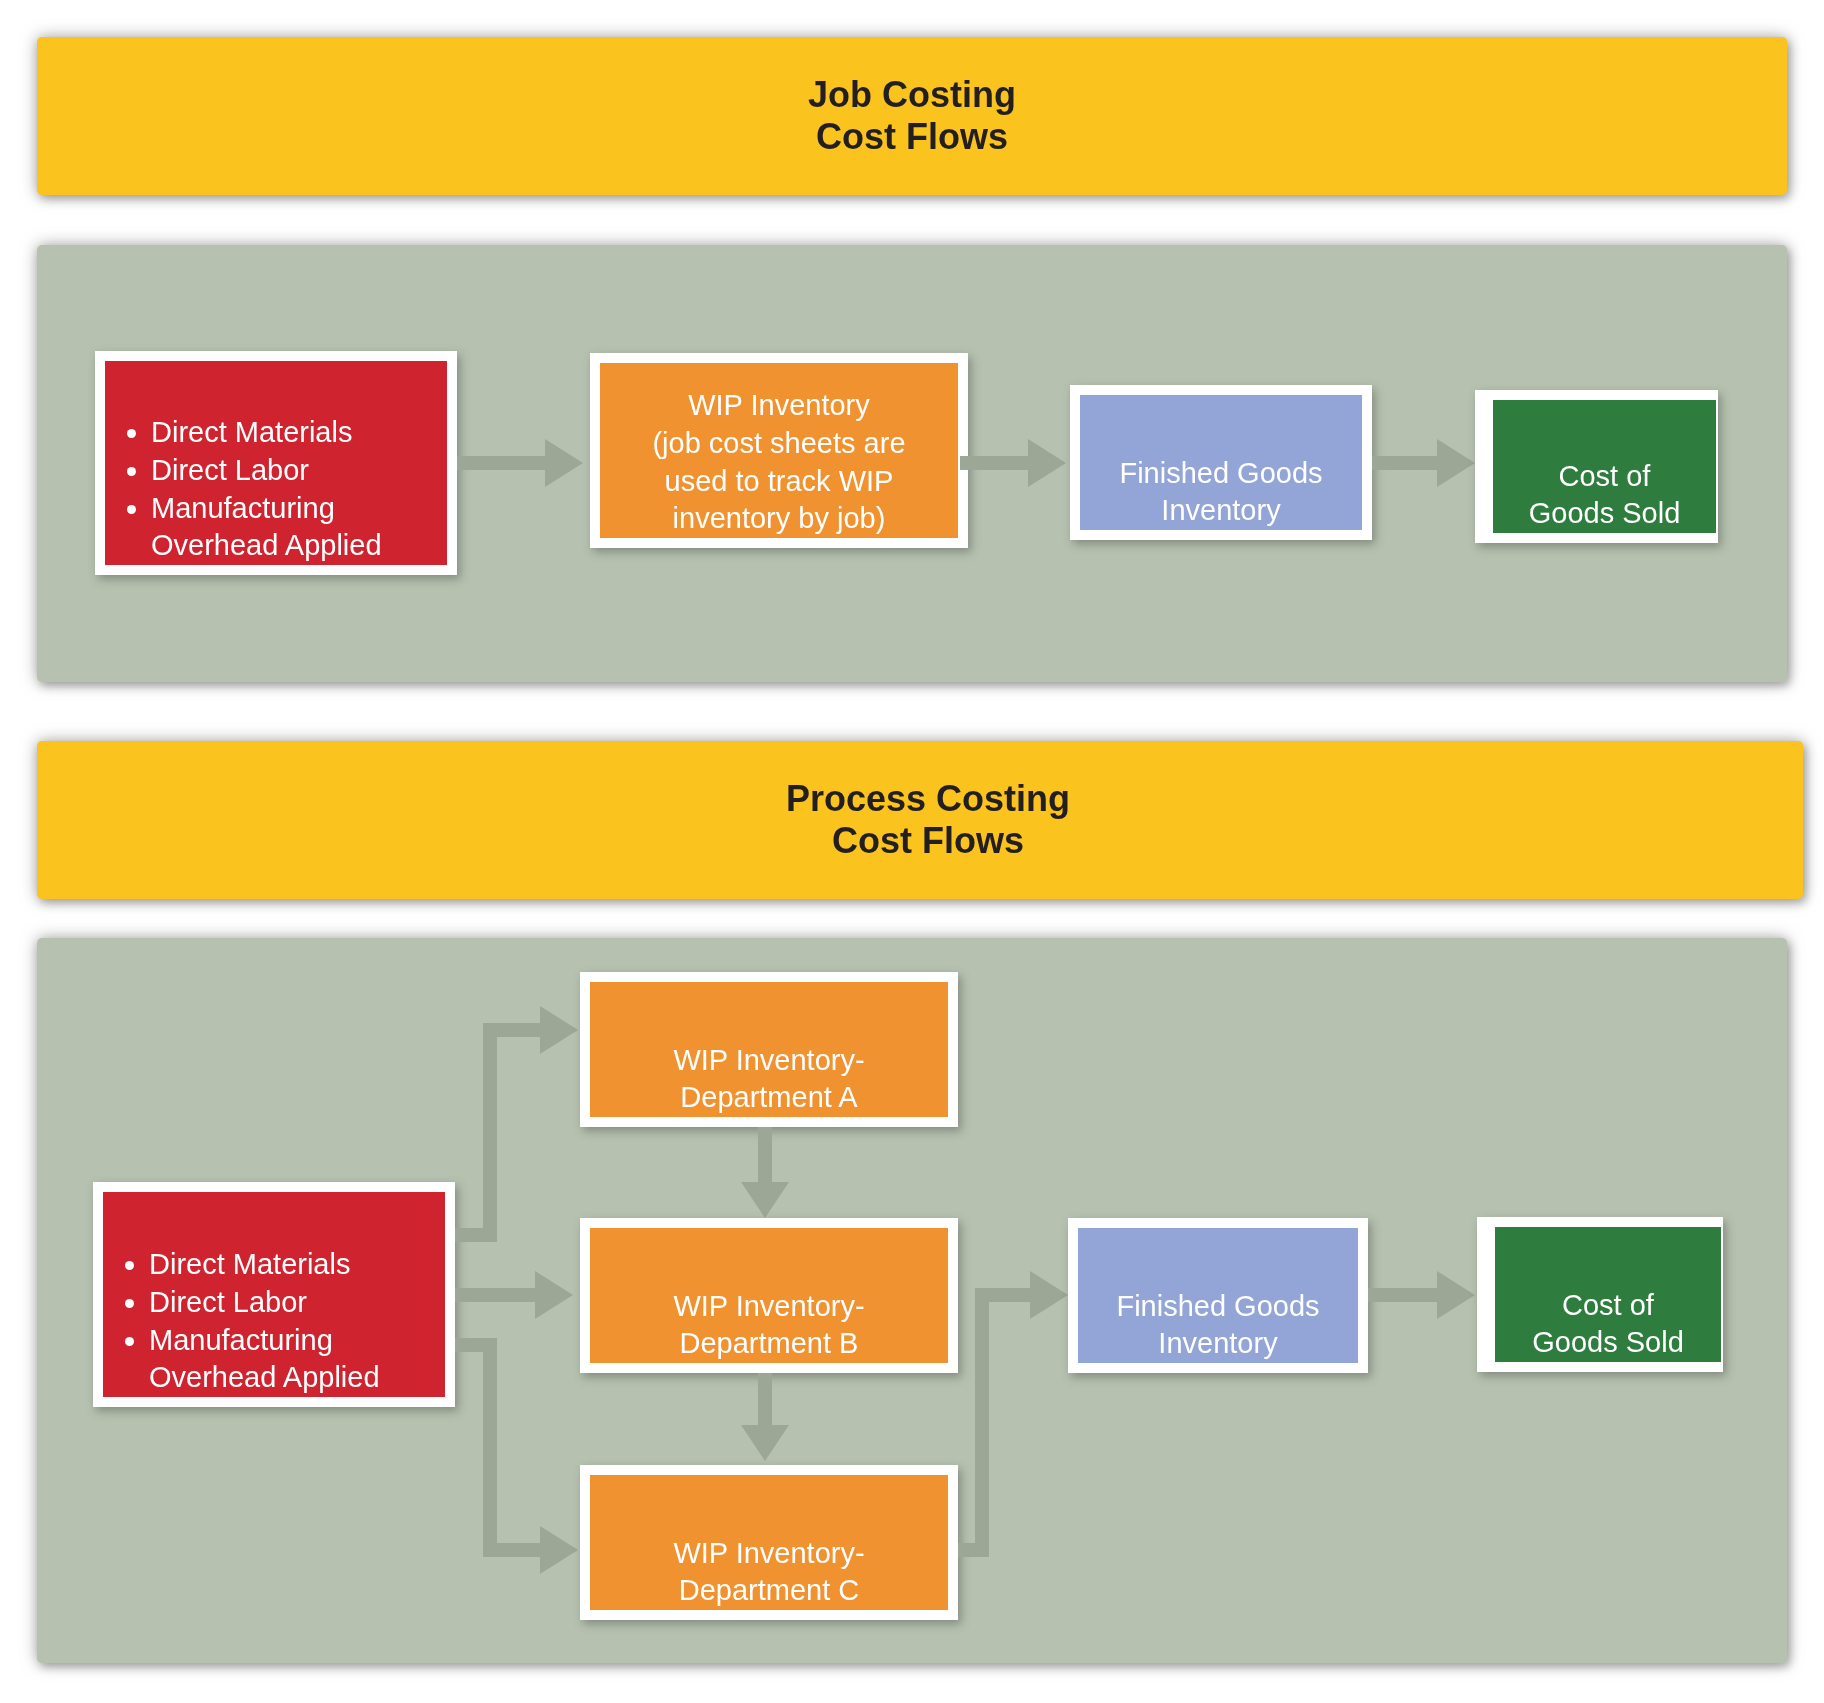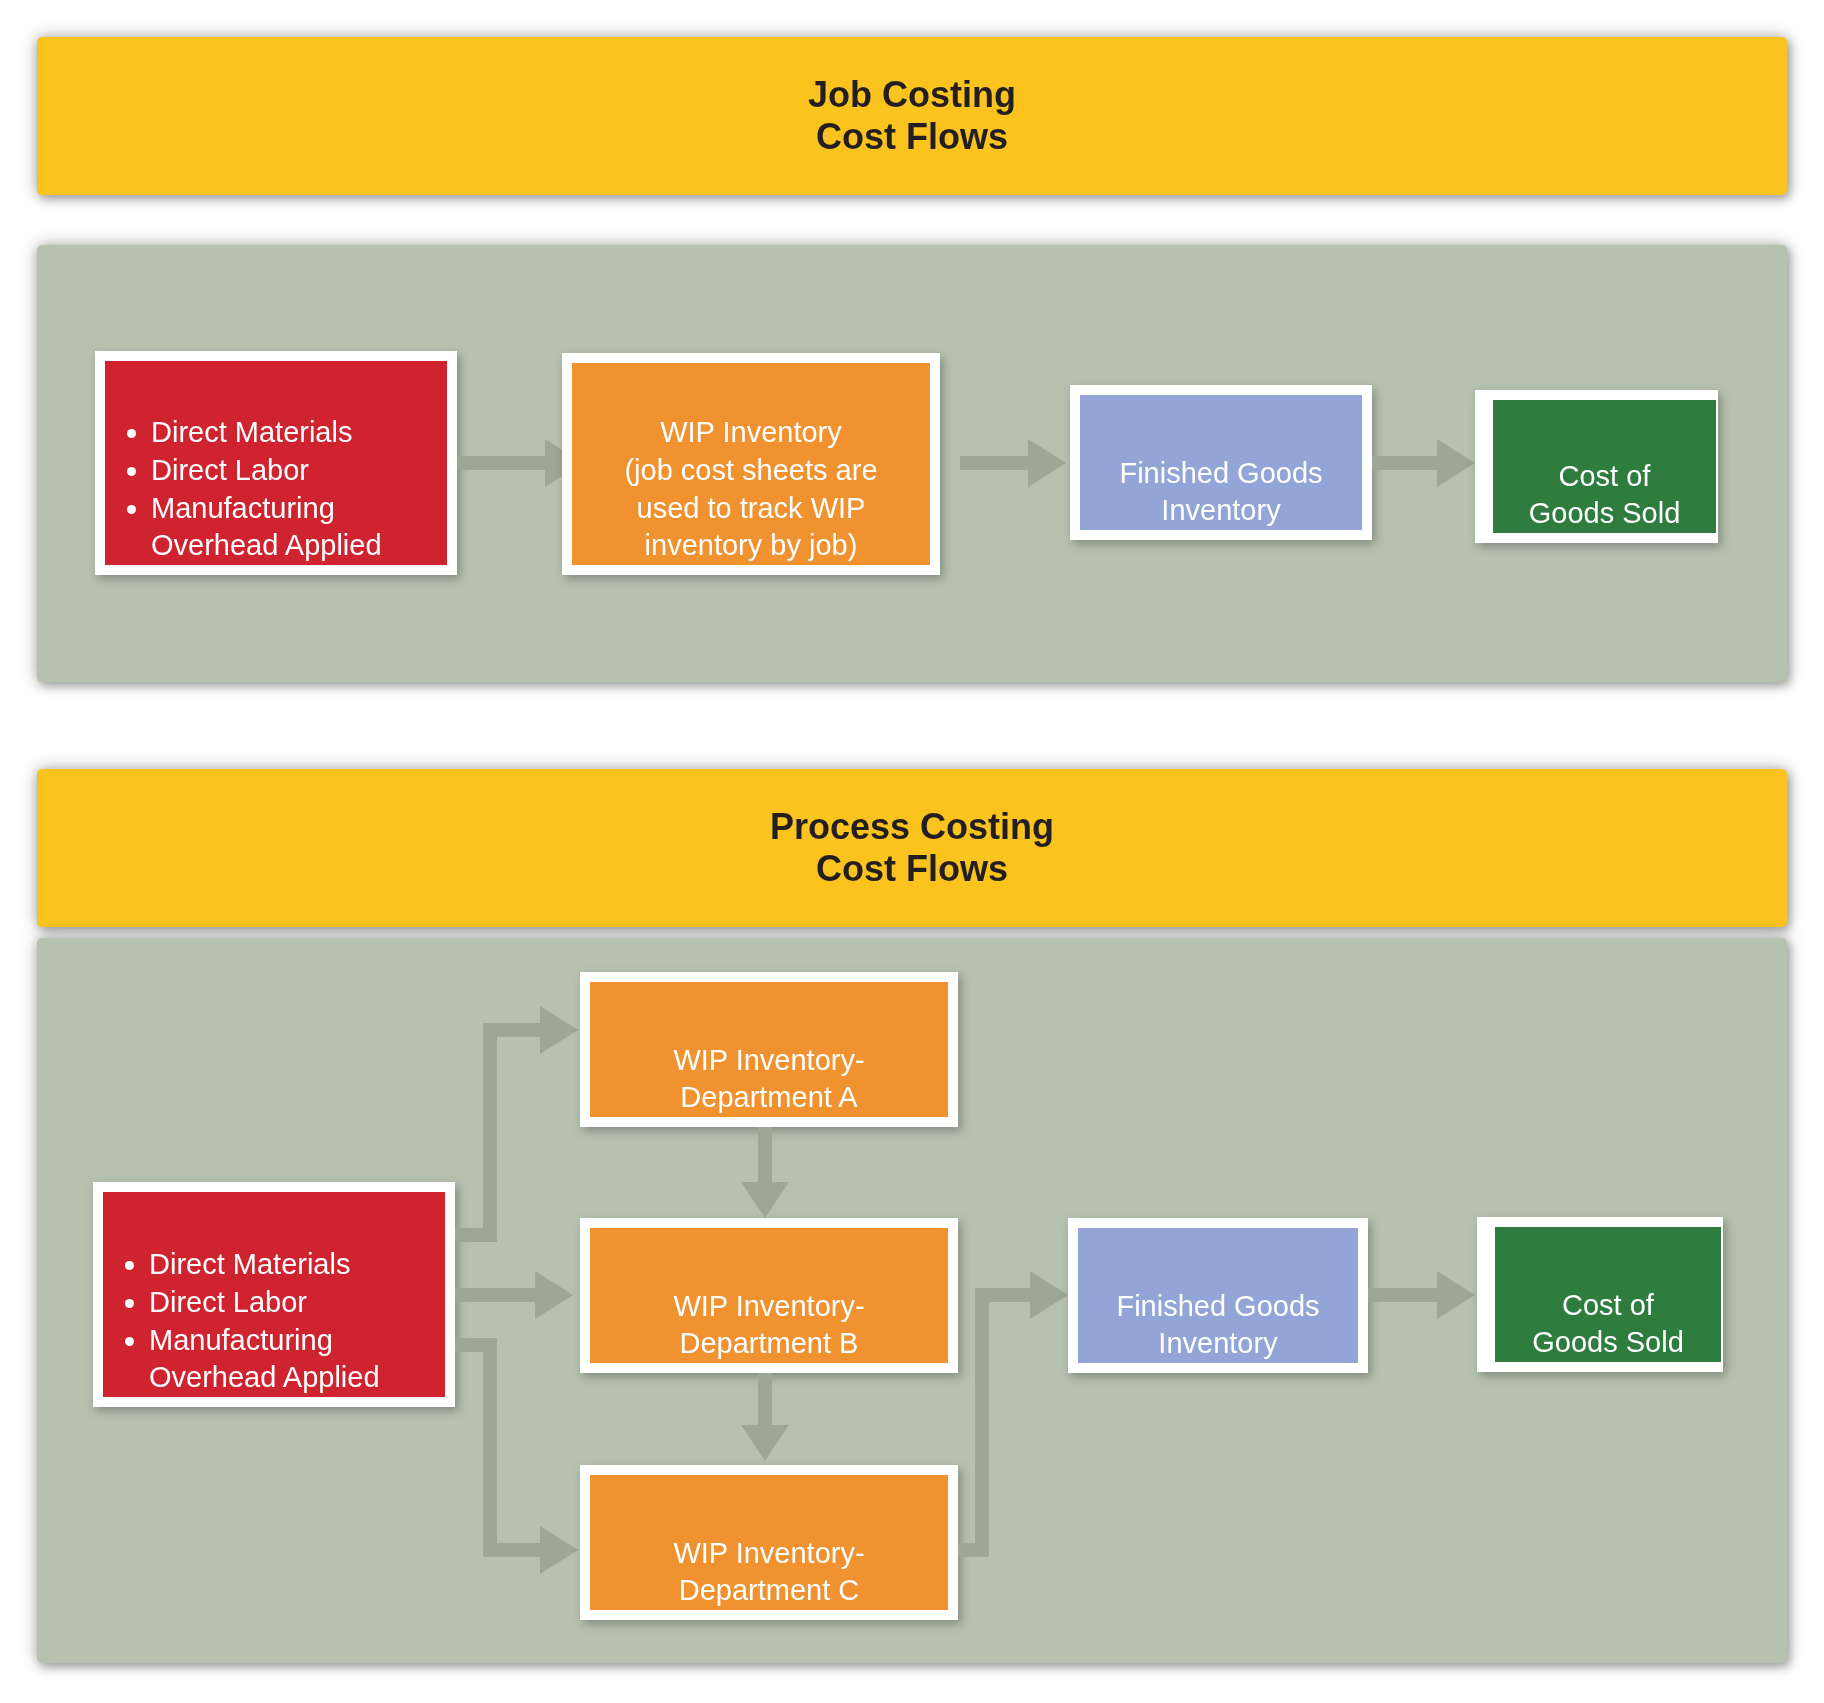--- a/index.html
+++ b/index.html
@@ -83,21 +83,21 @@
           <li>Manufacturing Overhead Applied</li>
         </ul>
     </div>
   </div>
 
   <div>
     <div class="seg" style="left:457px;top:456px;width:88px;height:14px;"></div>
     <div class="head-right" style="left:545px;top:439px;"></div>
   </div>
 
-  <div class="node" style="left:562px;top:353px;width:378px;height:222px;">
+  <div class="node" style="left:590px;top:353px;width:378px;height:195px;">
     <div class="node-inner fill-orange">
       <div class="node-label">WIP Inventory<br>(job cost sheets are<br>used to track WIP<br>inventory by job)</div>
     </div>
   </div>
 
   <div>
     <div class="seg" style="left:960px;top:456px;width:68px;height:14px;"></div>
     <div class="head-right" style="left:1028px;top:439px;"></div>
   </div>
 
@@ -111,21 +111,21 @@
     <div class="seg" style="left:1372px;top:456px;width:65px;height:14px;"></div>
     <div class="head-right" style="left:1437px;top:439px;"></div>
   </div>
 
   <div class="node" style="left:1475px;top:390px;width:243px;height:153px;">
     <div class="node-inner fill-green">
       <div class="node-label">Cost of<br>Goods Sold</div>
     </div>
   </div>
 
-  <div class="banner" style="top:769px;">
+  <div class="banner" style="top:741px;padding-left:16px;">
     <div class="banner-title">Process Costing<br>Cost Flows</div>
   </div>
 
   <div class="panel" style="top:938px;height:725px;"></div>
 
   <div class="node" style="left:93px;top:1182px;width:362px;height:225px;">
     <div class="node-inner fill-red">
       <ul class="bullets">
           <li>Direct Materials</li>
           <li>Direct Labor</li>

